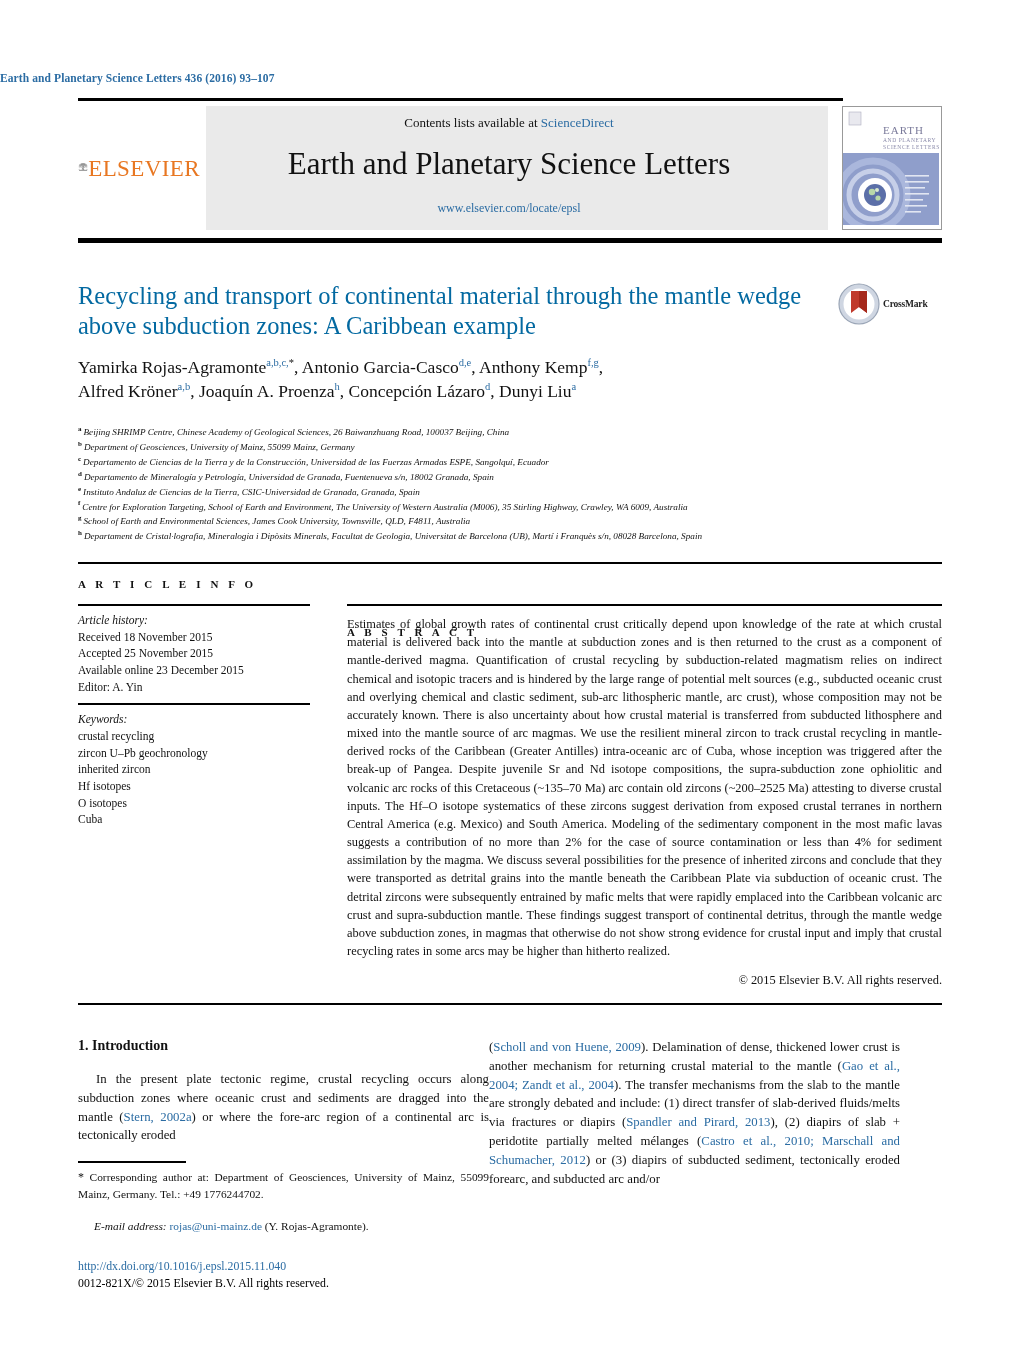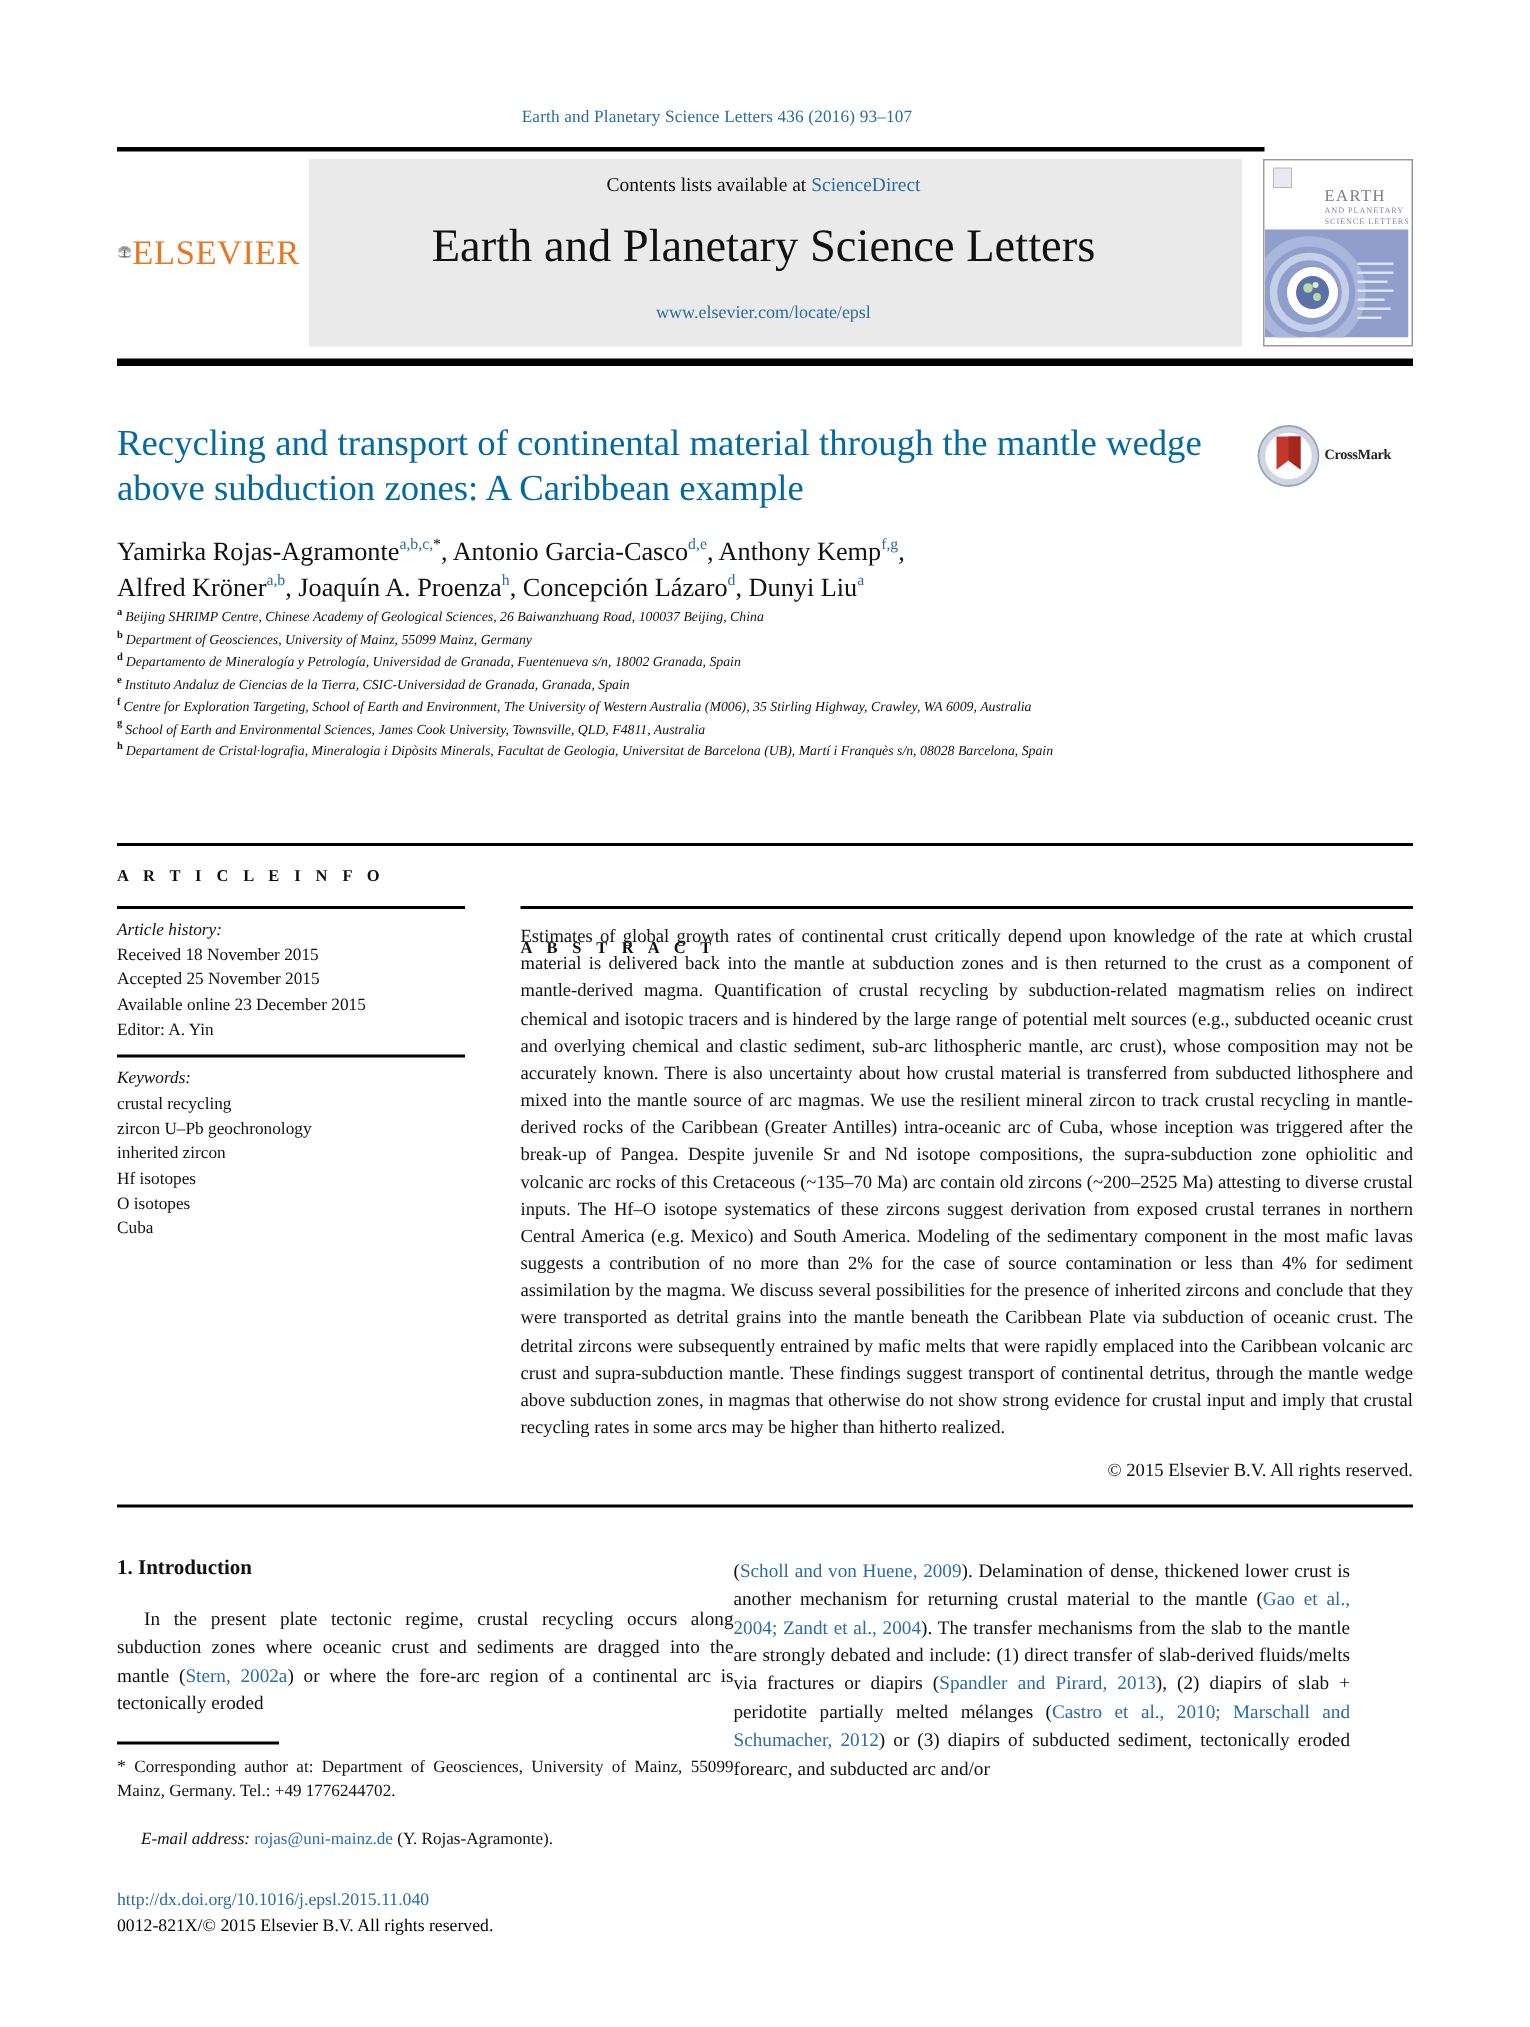--- a/index.html
+++ b/index.html
@@ -21,23 +21,23 @@
     width: 1020px;
     height: 1351px;
   }
 
   
   .running-head {
     position: absolute;
     top: 72px;
     left: 0;
     width: 956px;
-    text-align: center;
-    font-family: "Liberation Serif", serif;
-    font-weight: normal;
+    text-align: left;
+    font-family: "Liberation Serif", serif;
+    font-weight: bold;
     font-size: 11.5px;
     color: #2b6ca3;
     letter-spacing: 0.1px;
   }
 
   
   .masthead {
     position: absolute;
     left: 78px;
     top: 98px;
@@ -155,21 +155,21 @@
     font-size: 10.5px;
     vertical-align: super;
     line-height: 0;
   }
   .authors sup.star { color:#111; }
 
   
   .affiliations {
     position: absolute;
     left: 78px;
-    top: 404px;
+    top: 425px;
     width: 880px;
     font-style: italic;
     font-size: 9.2px;
     line-height: 1.62;
     color: #111;
   }
   .affiliations .aff { white-space: normal; }
   .affiliations sup {
     font-style: normal;
     font-weight: bold;
@@ -386,20 +386,21 @@
       </div>
       <div>
         Alfred Kröner<sup>a,b</sup>, Joaquín A. Proenza<sup>h</sup>, Concepción Lázaro<sup>d</sup>, Dunyi Liu<sup>a</sup>
       </div>
     </div>
   </div>
 
   <div class="affiliations">
     <div class="aff"><sup>a</sup><span>Beijing SHRIMP Centre, Chinese Academy of Geological Sciences, 26 Baiwanzhuang Road, 100037 Beijing, China</span></div>
     <div class="aff"><sup>b</sup><span>Department of Geosciences, University of Mainz, 55099 Mainz, Germany</span></div>
+    <div class="aff"><sup>c</sup><span>Departamento de Ciencias de la Tierra y de la Construcción, Universidad de las Fuerzas Armadas ESPE, Sangolquí, Ecuador</span></div>
     <div class="aff"><sup>d</sup><span>Departamento de Mineralogía y Petrología, Universidad de Granada, Fuentenueva s/n, 18002 Granada, Spain</span></div>
     <div class="aff"><sup>e</sup><span>Instituto Andaluz de Ciencias de la Tierra, CSIC-Universidad de Granada, Granada, Spain</span></div>
     <div class="aff"><sup>f</sup><span>Centre for Exploration Targeting, School of Earth and Environment, The University of Western Australia (M006), 35 Stirling Highway, Crawley, WA 6009, Australia</span></div>
     <div class="aff"><sup>g</sup><span>School of Earth and Environmental Sciences, James Cook University, Townsville, QLD, F4811, Australia</span></div>
     <div class="aff"><sup>h</sup><span>Departament de Cristal·lografia, Mineralogia i Dipòsits Minerals, Facultat de Geologia, Universitat de Barcelona (UB), Martí i Franquès s/n, 08028 Barcelona, Spain</span></div>
   </div>
 
   <div class="info-rule-top"></div>
   <div class="sechead info">A R T I C L E   I N F O</div>
   <div class="sechead abs">A B S T R A C T</div>

